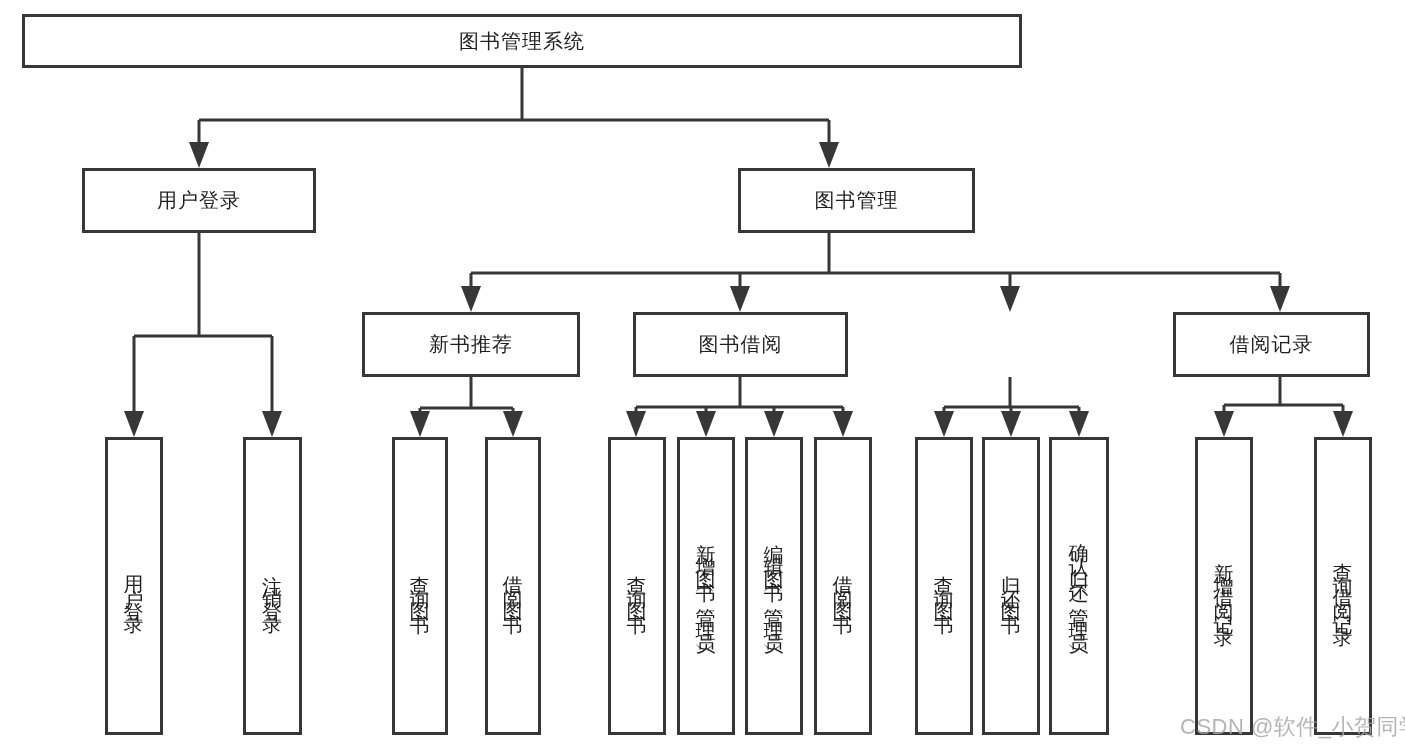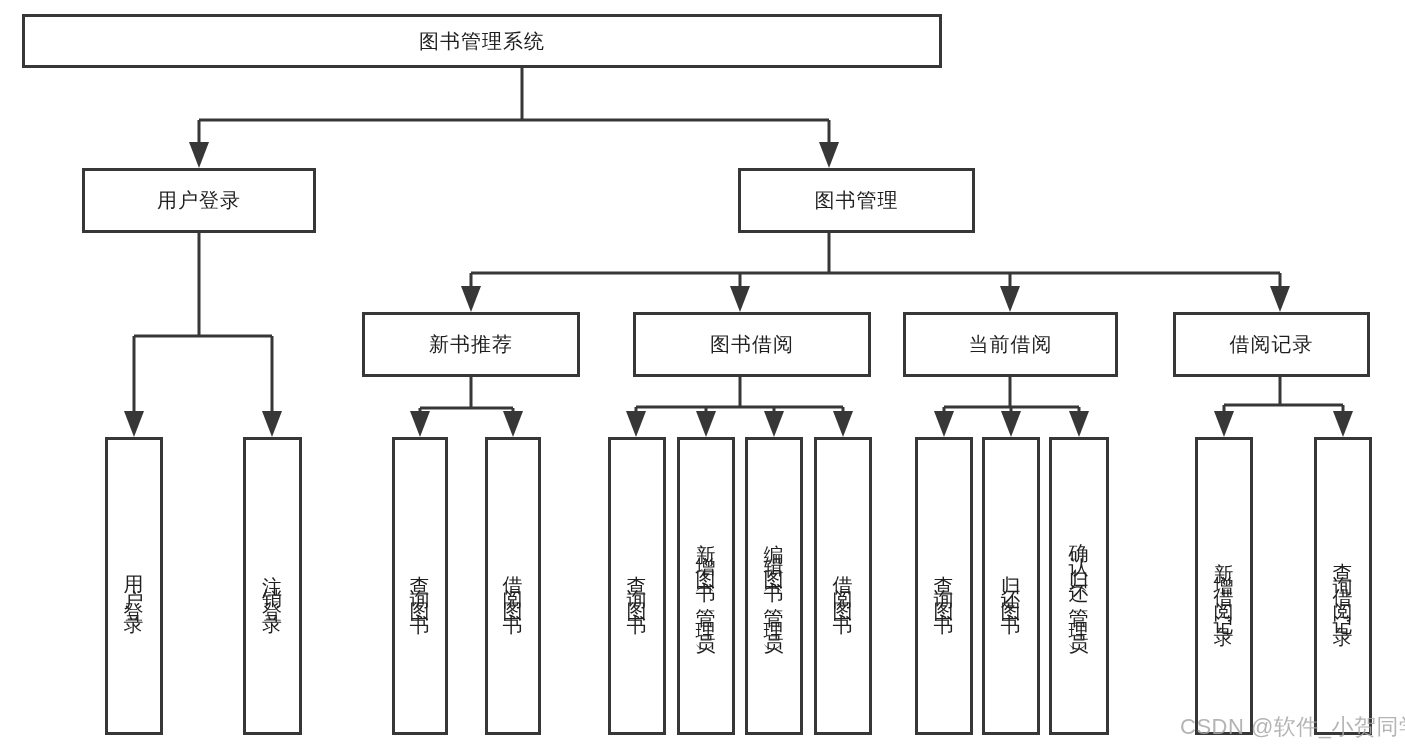--- a/index.html
+++ b/index.html
@@ -118,28 +118,27 @@
       <path d="M764 411 H784 L774 437 Z"></path>
       <path d="M833 411 H853 L843 437 Z"></path>
       <path d="M934 411 H954 L944 437 Z"></path>
       <path d="M1001 411 H1021 L1011 437 Z"></path>
       <path d="M1069 411 H1089 L1079 437 Z"></path>
       <path d="M1214 411 H1234 L1224 437 Z"></path>
       <path d="M1333 411 H1353 L1343 437 Z"></path>
     </g>
   </svg>
 
-  <div class="hbox" style="left:22px;top:14px;width:920px;height:54px;">图书管理系统</div>
+  <div class="hbox" style="left:22px;top:14px;width:1000px;height:54px;">图书管理系统</div>
 
   <div class="hbox" style="left:82px;top:168px;width:234px;height:65px;">用户登录</div>
   <div class="hbox" style="left:710px;top:168px;width:237px;height:65px;margin-left:28px;">图书管理</div>
 
   <div class="hbox" style="left:362px;top:312px;width:218px;height:65px;">新书推荐</div>
-  <div class="hbox" style="left:633px;top:312px;width:238px;height:65px;">图书借阅</div>
-  <div class="hbox" style="left:903px;top:312px;width:215px;height:65px;">当前借阅</div>
+  <div class="hbox" style="left:633px;top:312px;width:215px;height:65px;">图书借阅</div>
   <div class="hbox" style="left:1173px;top:312px;width:197px;height:65px;">借阅记录</div>
 
   <div class="vbox" style="left:105px;width:58px;">用户登录</div>
   <div class="vbox" style="left:243px;width:59px;">注销登录</div>
 
   <div class="vbox" style="left:392px;width:56px;">查询图书</div>
   <div class="vbox" style="left:485px;width:56px;">借阅图书</div>
 
   <div class="vbox" style="left:608px;width:58px;">查询图书</div>
   <div class="vbox" style="left:677px;width:58px;">新增图书（管理员）</div>

